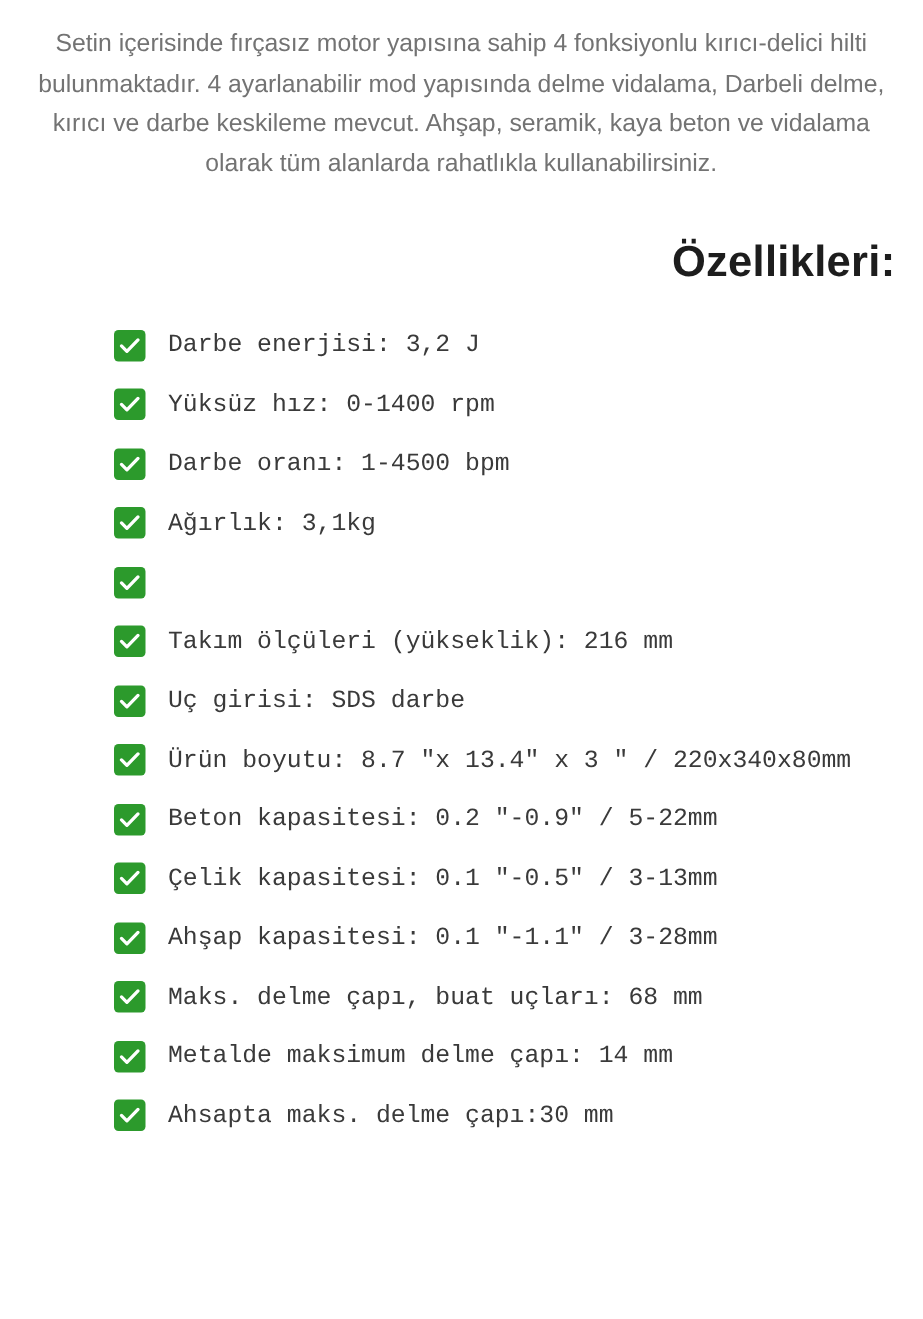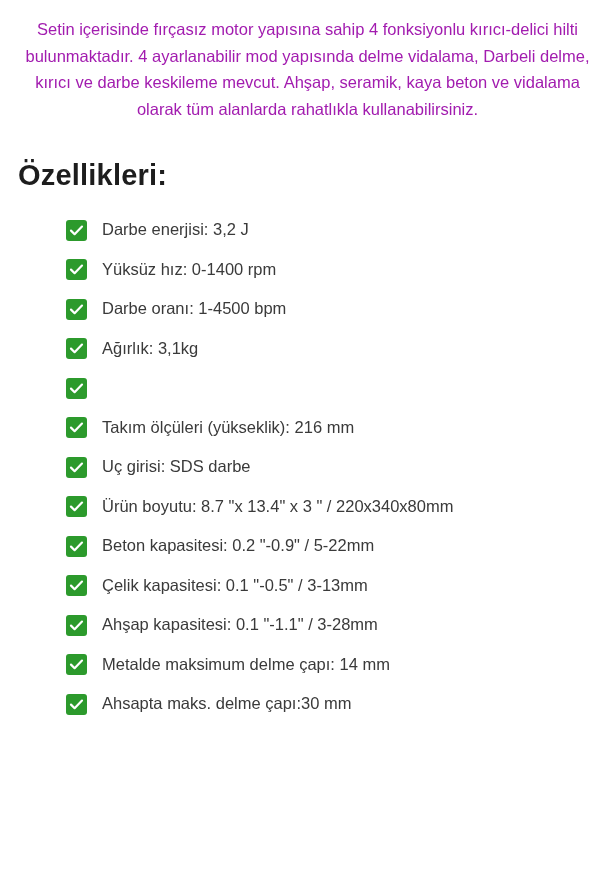--- a/index.html
+++ b/index.html
@@ -17,36 +17,37 @@
   .page {
     width: 615px;
     height: 879px;
     box-sizing: border-box;
     padding: 16px 18px 0 18px;
   }
   .intro {
     text-align: center;
     font-size: 16.5px;
     line-height: 1.62;
-    color: #a21caf;
+    color: #737373;
     margin: 0 6px;
   }
   .heading {
-    text-align: left;
+    text-align: right;
     font-size: 29px;
     font-weight: bold;
     color: #1d1d1d;
     margin-top: 36px;
     margin-bottom: 28px;
     letter-spacing: 0.2px;
   }
   .feature-list {
     list-style: none;
-    margin: 0;
+    margin: 10px;
     padding: 0 0 0 48px;
+    font-family: Liberation Mono, monospace;
   }
   .feature-item {
     display: flex;
     align-items: center;
     margin-bottom: 18.5px;
   }
   .check-icon {
     width: 21px;
     height: 21px;
     flex: 0 0 21px;
@@ -169,20 +170,28 @@
 
     <li class="feature-item">
       <span class="check-icon">
         <svg width="15" height="15" viewBox="0 0 15 15">
             <path d="M2 7.6 L5.6 11.2 L13 3.6" stroke="#ffffff" stroke-width="2.2" fill="none" stroke-linecap="round" stroke-linejoin="round"></path>
           </svg>
       </span>
       <span class="feature-text">Ahşap kapasitesi: 0.1 "-1.1" / 3-28mm</span>
     </li>
 
+    <li class="feature-item">
+      <span class="check-icon">
+        <svg width="15" height="15" viewBox="0 0 15 15">
+            <path d="M2 7.6 L5.6 11.2 L13 3.6" stroke="#ffffff" stroke-width="2.2" fill="none" stroke-linecap="round" stroke-linejoin="round"></path>
+          </svg>
+      </span>
+      <span class="feature-text">Maks. delme çapı, buat uçları: 68 mm</span>
+    </li>
 
     <li class="feature-item">
       <span class="check-icon">
         <svg width="15" height="15" viewBox="0 0 15 15">
             <path d="M2 7.6 L5.6 11.2 L13 3.6" stroke="#ffffff" stroke-width="2.2" fill="none" stroke-linecap="round" stroke-linejoin="round"></path>
           </svg>
       </span>
       <span class="feature-text">Metalde maksimum delme çapı: 14 mm</span>
     </li>
 

